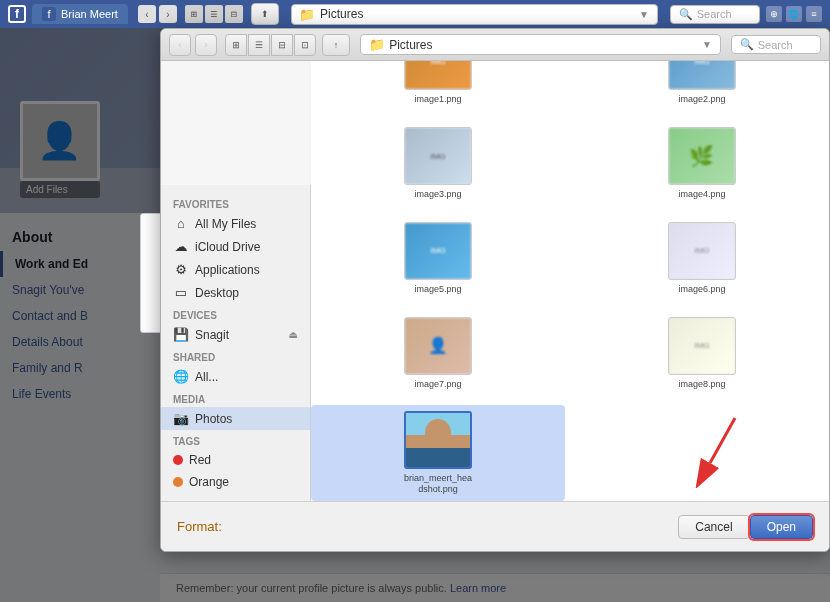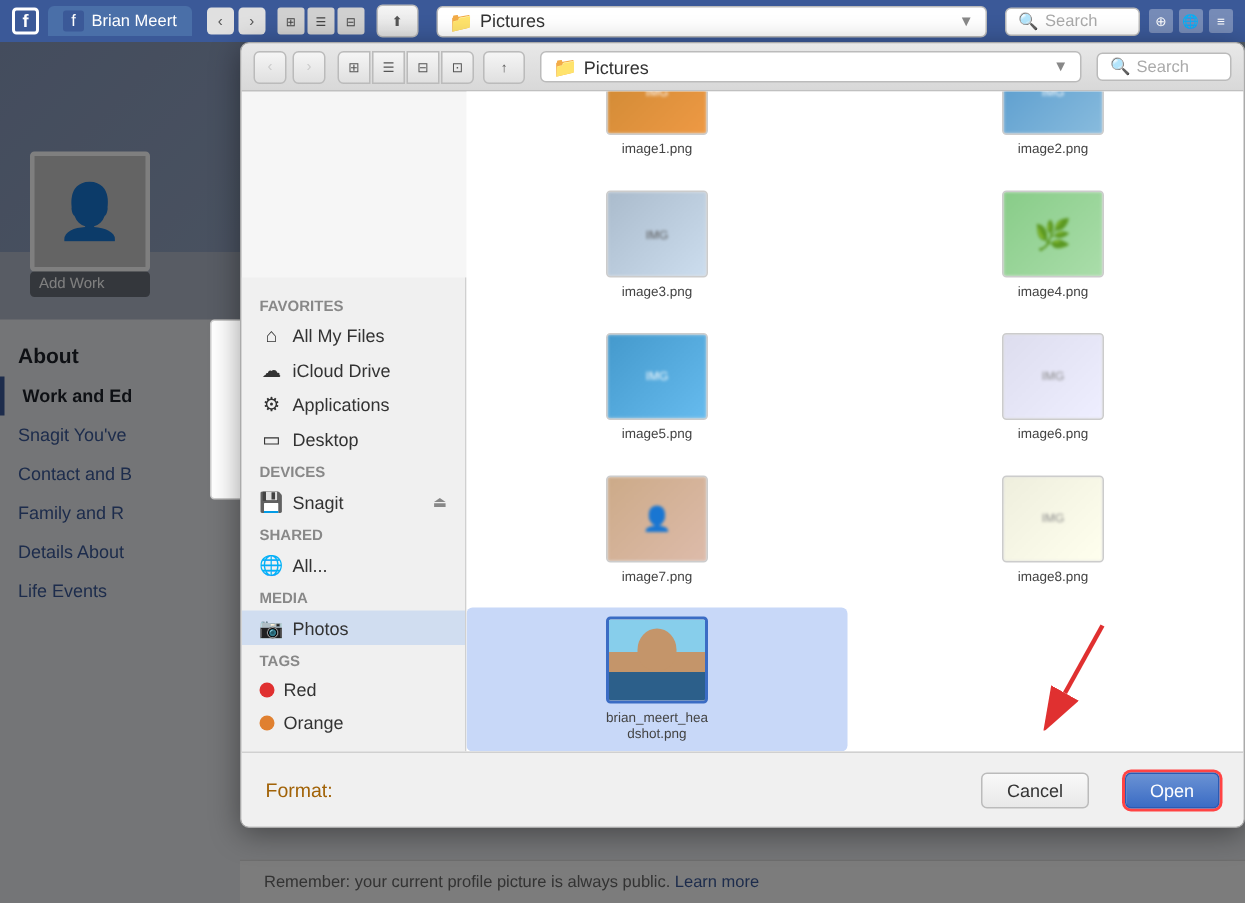--- a/index.html
+++ b/index.html
@@ -356,21 +356,21 @@
       min-width: 140px;
       cursor: pointer;
       position: relative;
     }
     .format-select-arrow {
       margin-left: auto;
       font-size: 10px;
       color: #666;
     }
     .dialog-btn-group {
-      display: flex; gap: 24px; margin-left: auto;
+      display: flex; gap: 0; margin-left: auto;
     }
     .dialog-btn {
       padding: 4px 16px;
       font-size: 12px;
       border-radius: 4px;
       cursor: pointer;
       border: 1px solid #bbb;
       background: linear-gradient(to bottom, #f9f9f9, #e8e8e8);
       color: #333;
     }
@@ -457,42 +457,42 @@
 <div class="fb-page">
 
   <div class="profile-header">
     <div class="profile-cover"></div>
     <div class="profile-avatar-area">
       <div style="position:relative">
         <div class="profile-avatar">
           <span class="avatar-person">👤</span>
         </div>
         <div class="add-photo-btn">
-          <span>Add Work</span>
+          <span>Add Files</span>
         </div>
       </div>
     </div>
   </div>
 
   <div class="fb-sidebar">
     <div class="sidebar-section-title">About</div>
     <div class="sidebar-item active">
       <span>Work and Ed</span>
     </div>
     <div class="sidebar-item">
       <span>Snagit You've</span>
     </div>
     <div class="sidebar-item">
       <span>Contact and B</span>
     </div>
     <div class="sidebar-item">
+      <span>Details About</span>
+    </div>
+    <div class="sidebar-item">
       <span>Family and R</span>
-    </div>
-    <div class="sidebar-item">
-      <span>Details About</span>
     </div>
     <div class="sidebar-item">
       <span>Life Events</span>
     </div>
   </div>
 
   <div class="add-dialog"></div>
 
   <div class="modal-backdrop"></div>
 

